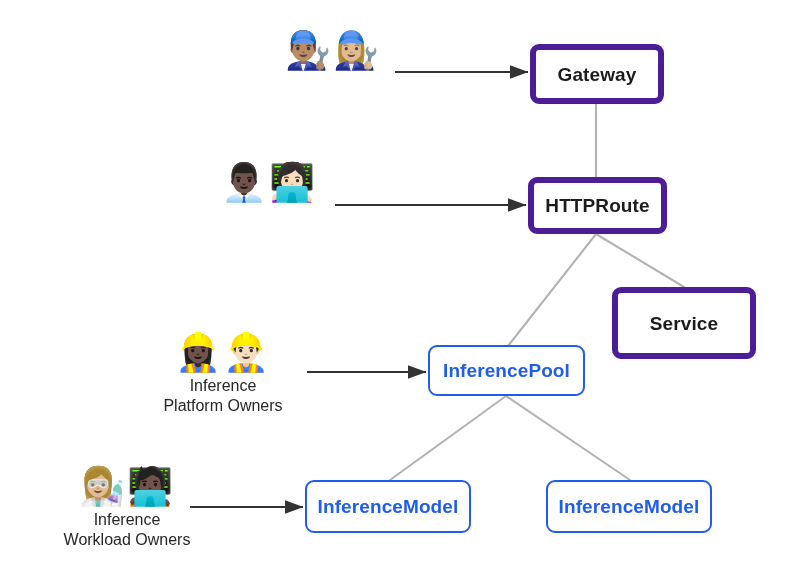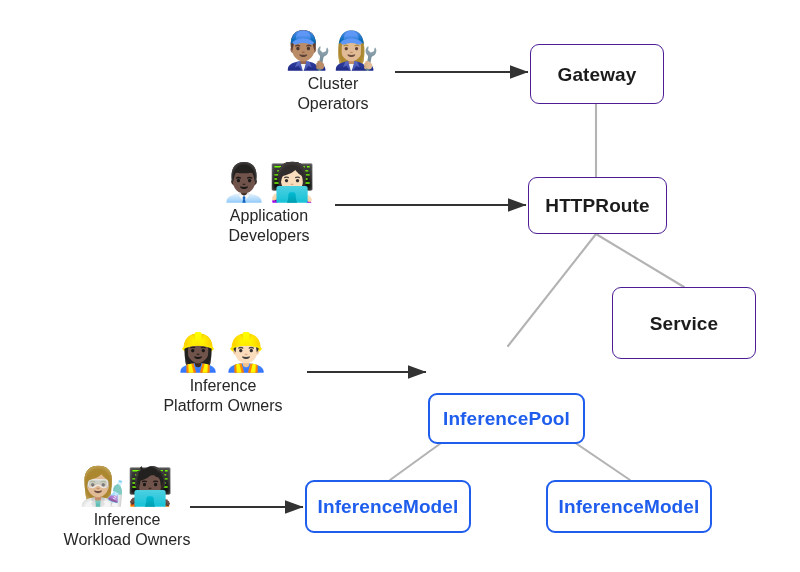--- a/index.html
+++ b/index.html
@@ -40,21 +40,21 @@
     z-index: 3;
   }
   .node-label {
     font-size: 19px;
     font-weight: bold;
     letter-spacing: 0.1px;
     line-height: 1;
     white-space: nowrap;
   }
   .node.core {
-    border: 1px solid #4c1d95;
+    border: 6px solid #4c1d95;
   }
   .node.core .node-label {
     color: #1c1c1c;
   }
   .node.infer {
     border: 2.5px solid #1f5ded;
   }
   .node.infer .node-label {
     color: #1f5ded;
   }
@@ -115,40 +115,36 @@
   <div id="nodes-layer">
       <div class="node core" style="left: 530px; top: 44px; width: 134px; height: 60px;">
         <span class="node-label">Gateway</span>
       </div>
       <div class="node core" style="left: 528px; top: 177px; width: 139px; height: 57px;">
         <span class="node-label">HTTPRoute</span>
       </div>
       <div class="node core" style="left: 612px; top: 287px; width: 144px; height: 72px;">
         <span class="node-label">Service</span>
       </div>
-      <div class="node infer" style="left: 428px; top: 345px; width: 157px; height: 51px; margin-top: 48px;">
+      <div class="node infer" style="left: 428px; top: 345px; width: 157px; height: 51px;">
         <span class="node-label">InferencePool</span>
       </div>
       <div class="node infer" style="left: 305px; top: 480px; width: 166px; height: 53px;">
         <span class="node-label">InferenceModel</span>
       </div>
       <div class="node infer" style="left: 546px; top: 480px; width: 166px; height: 53px;">
         <span class="node-label">InferenceModel</span>
       </div>
     </div>
   <div id="personas-layer">
       <div class="persona" style="left: 228px; top: 32px;">
         <div class="persona-emojis">👨🏽‍🔧👩🏼‍🔧</div>
-        <div class="persona-label">Cluster
-Operators</div>
       </div>
       <div class="persona" style="left: 164px; top: 164px;">
         <div class="persona-emojis">👨🏿‍💼👩🏻‍💻</div>
-        <div class="persona-label">Application
-Developers</div>
       </div>
       <div class="persona" style="left: 118px; top: 334px;">
         <div class="persona-emojis">👷🏿‍♀️👷🏻‍♂️</div>
         <div class="persona-label">Inference
 Platform Owners</div>
       </div>
       <div class="persona" style="left: 22px; top: 468px;">
         <div class="persona-emojis">👩🏼‍🔬🧑🏿‍💻</div>
         <div class="persona-label">Inference
 Workload Owners</div>

